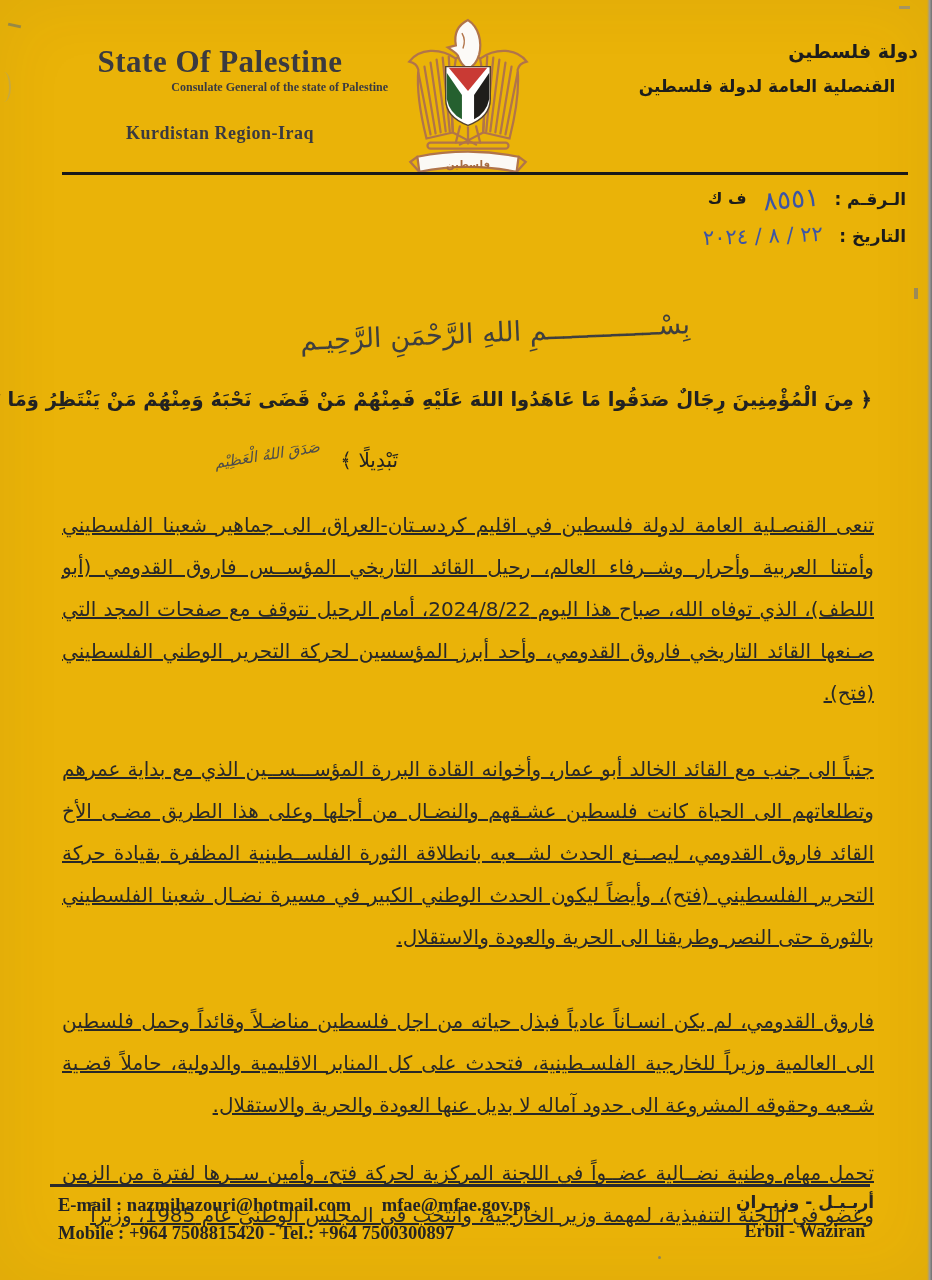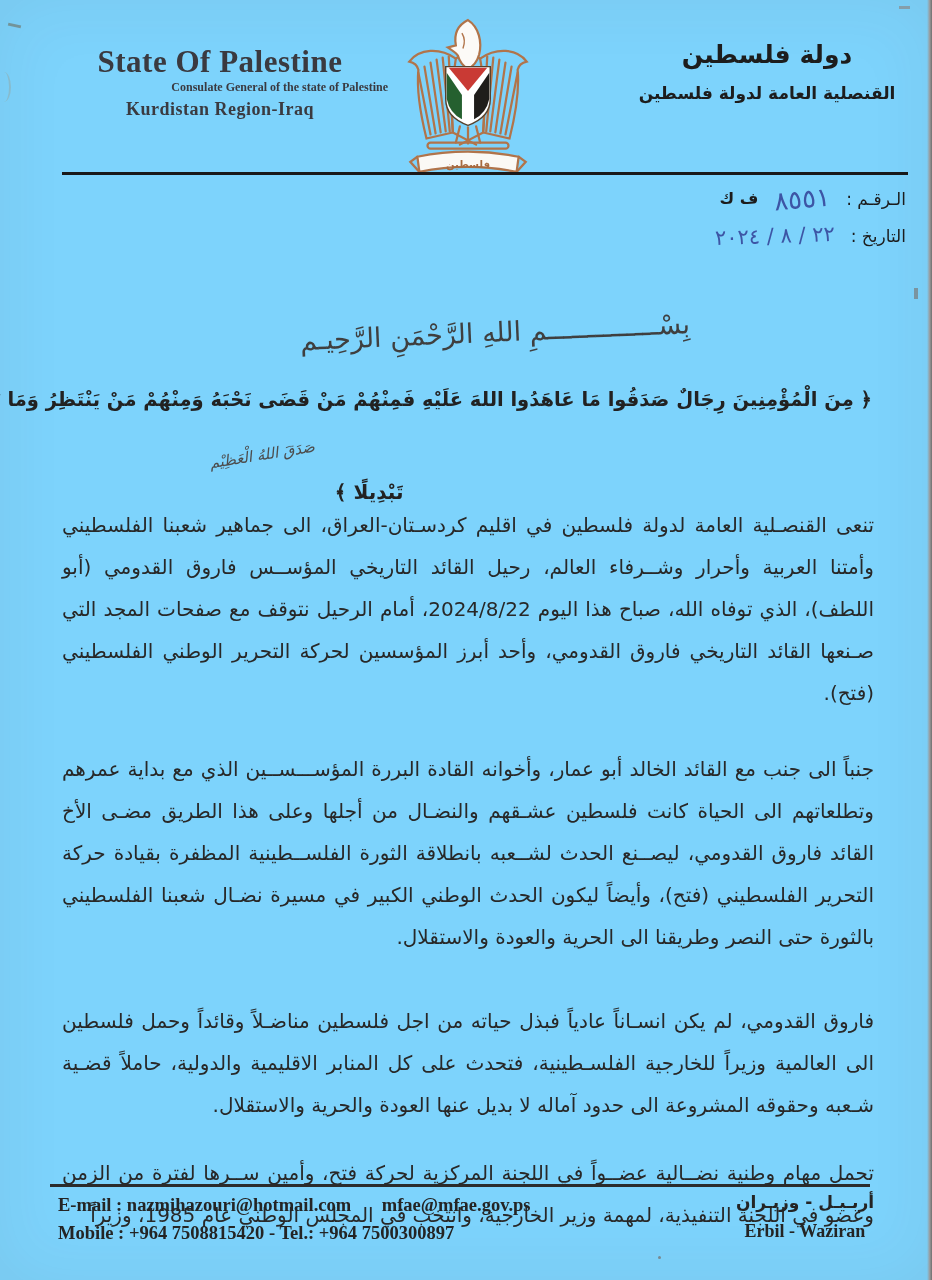--- a/index.html
+++ b/index.html
@@ -1,58 +1,58 @@
 <!DOCTYPE html>
 <html><head>
 <meta charset="utf-8">
 <style>
   html,body{margin:0;padding:0;}
   body{background:#e8e6e2;}
   .page{
     position:relative;
     width:932px;height:1280px;
     margin:0 auto;
-    background:#7dd3fc;
+    background:#eab308;
     overflow:hidden;
     font-family:"DejaVu Sans",sans-serif;
     color:#262626;
     box-shadow:inset 0 0 70px rgba(70,60,45,0.07);
   }
   
   .h-en{position:absolute;left:52px;top:44px;width:336px;text-align:center;color:#3a3a40;}
   .h-en .t{font-family:"Liberation Serif","DejaVu Serif",serif;font-size:31px;font-weight:bold;letter-spacing:.5px;}
   .h-en .s1{margin-top:0;font-size:12px;font-weight:bold;font-family:"Liberation Serif","DejaVu Serif",serif;text-align:right;}
-  .h-en .s2{margin-top:4px;font-size:18px;font-weight:bold;font-family:"Liberation Serif","DejaVu Serif",serif;letter-spacing:.5px;}
+  .h-en .s2{margin-top:28px;font-size:18px;font-weight:bold;font-family:"Liberation Serif","DejaVu Serif",serif;letter-spacing:.5px;}
   .h-ar{position:absolute;right:14px;top:40px;width:302px;text-align:center;direction:rtl;color:#1d1d1d;}
-  .h-ar .t{font-size:25px;font-weight:bold;letter-spacing:1px;}
+  .h-ar .t{font-size:19px;font-weight:bold;letter-spacing:1px;text-align:right;}
   .h-ar .s1{margin-top:14px;font-size:17px;font-weight:bold;}
   .h-ar .s2{margin-top:12px;font-size:17px;font-weight:bold;}
   .emblem{position:absolute;left:397px;top:14px;width:142px;height:162px;}
   .rule{position:absolute;left:62px;right:24px;top:172px;height:3px;background:#191919;}
   
   .ref{position:absolute;right:26px;top:180px;width:300px;direction:rtl;}
   .ref-row{display:flex;align-items:center;gap:16px;height:37px;}
-  .ref-label{font-weight:normal;font-size:17px;color:#1c1c1c;white-space:nowrap;}
+  .ref-label{font-weight:bold;font-size:17px;color:#1c1c1c;white-space:nowrap;}
   .hand{color:#3d55a5;font-size:26px;transform:rotate(-5deg);white-space:nowrap;}
   .hand.date{font-size:21px;transform:rotate(-2deg);letter-spacing:2px;}
   .ref-suffix{font-weight:bold;font-size:16px;color:#1c1c1c;}
   
   .bismillah{position:absolute;left:330px;top:316px;width:360px;direction:rtl;
     font-size:27px;color:#3f3f3f;transform:rotate(-2.5deg);white-space:nowrap;}
   .verse1{position:absolute;left:64px;right:60px;top:388px;direction:rtl;
     font-size:19.5px;font-weight:bold;color:#222;
     text-align:justify;text-align-last:justify;white-space:nowrap;}
   .verse-end{position:absolute;left:0;right:320px;top:444px;display:flex;
     justify-content:center;align-items:flex-start;gap:20px;direction:rtl;}
-  .verse-end .v2{font-size:20px;font-weight:bold;margin-top:36px;color:#222;}
+  .verse-end .v2{font-size:20px;font-weight:normal;margin-top:4px;color:#222;}
   .verse-end .sadaqa{font-size:15px;color:#4c4c4c;transform:rotate(-9deg);margin-top:2px;
     font-style:italic;letter-spacing:1px;}
   
   .body{position:absolute;left:62px;right:58px;top:504px;direction:rtl;}
-  .body p{margin:0;font-size:20px;line-height:42px;text-align:justify;color:#282828;}
+  .body p{margin:0;font-size:20px;line-height:42px;text-align:justify;color:#282828;text-decoration:underline;}
   .body p:nth-child(2){margin-top:34px;}
   .body p:nth-child(3){margin-top:42px;}
   .body p:nth-child(4){margin-top:26px;}
   
   .f-rule{position:absolute;left:50px;right:62px;top:1184px;height:3px;background:#2b2b2b;}
   .f-left{position:absolute;left:58px;top:1195px;font-family:"Liberation Serif","DejaVu Serif",serif;
     font-weight:bold;font-size:18.5px;color:#242424;}
   .f-left .row2{margin-top:7px;}
   .f-left .gap{margin-left:26px;}
   .f-right{position:absolute;right:58px;top:1192px;text-align:center;font-weight:bold;color:#242424;}

